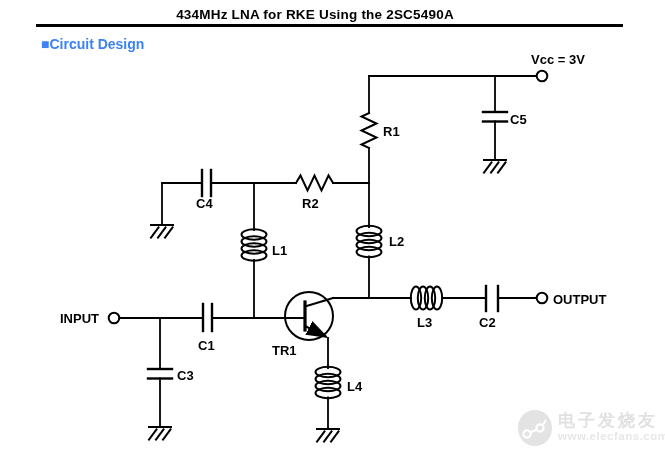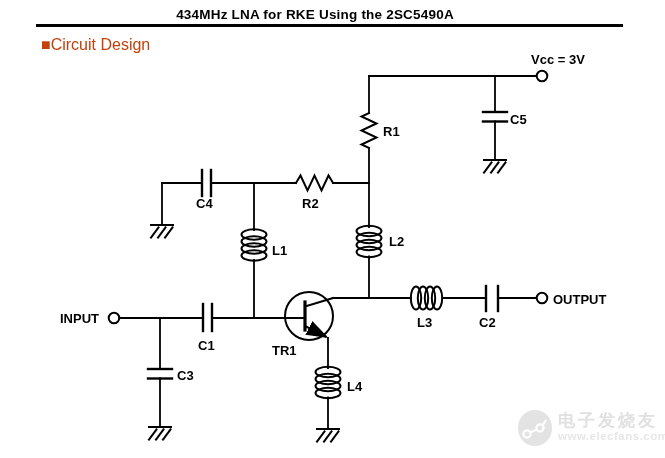--- a/index.html
+++ b/index.html
@@ -1,21 +1,21 @@
 <!DOCTYPE html>
 <html><head>
 <meta charset="utf-8">
 <style>
   html,body{margin:0;padding:0;background:#fff;}
   #page{position:relative;width:665px;height:458px;background:#ffffff;overflow:hidden;
         font-family:"Liberation Sans",sans-serif;}
   #title{position:absolute;left:0;top:7px;width:630px;text-align:center;
          font-size:13.5px;font-weight:bold;color:#000;letter-spacing:0.2px;}
   #title-rule{position:absolute;left:36px;top:24px;width:587px;height:2.5px;background:#000;}
-  #section-heading{position:absolute;left:41px;top:36px;font-size:16px;font-weight:normal;color:#c2410c;}
+  #section-heading{position:absolute;left:41px;top:36px;font-size:14px;font-weight:bold;color:#3b82f6;}
   svg text.lbl{font-family:"Liberation Sans",sans-serif;font-size:13px;font-weight:bold;fill:#000;}
   #watermark{position:absolute;left:516px;top:407px;display:flex;align-items:center;
              color:#e2e2e2;user-select:none;}
   #wm-text{margin-left:4px;}
   #wm-brand{font-size:17px;font-weight:bold;letter-spacing:3px;color:#e0e0e0;line-height:1.05;}
   #wm-url{font-size:11.5px;font-weight:bold;color:#e7e7e7;letter-spacing:0.5px;}
 </style>
 </head>
 <body>
 

